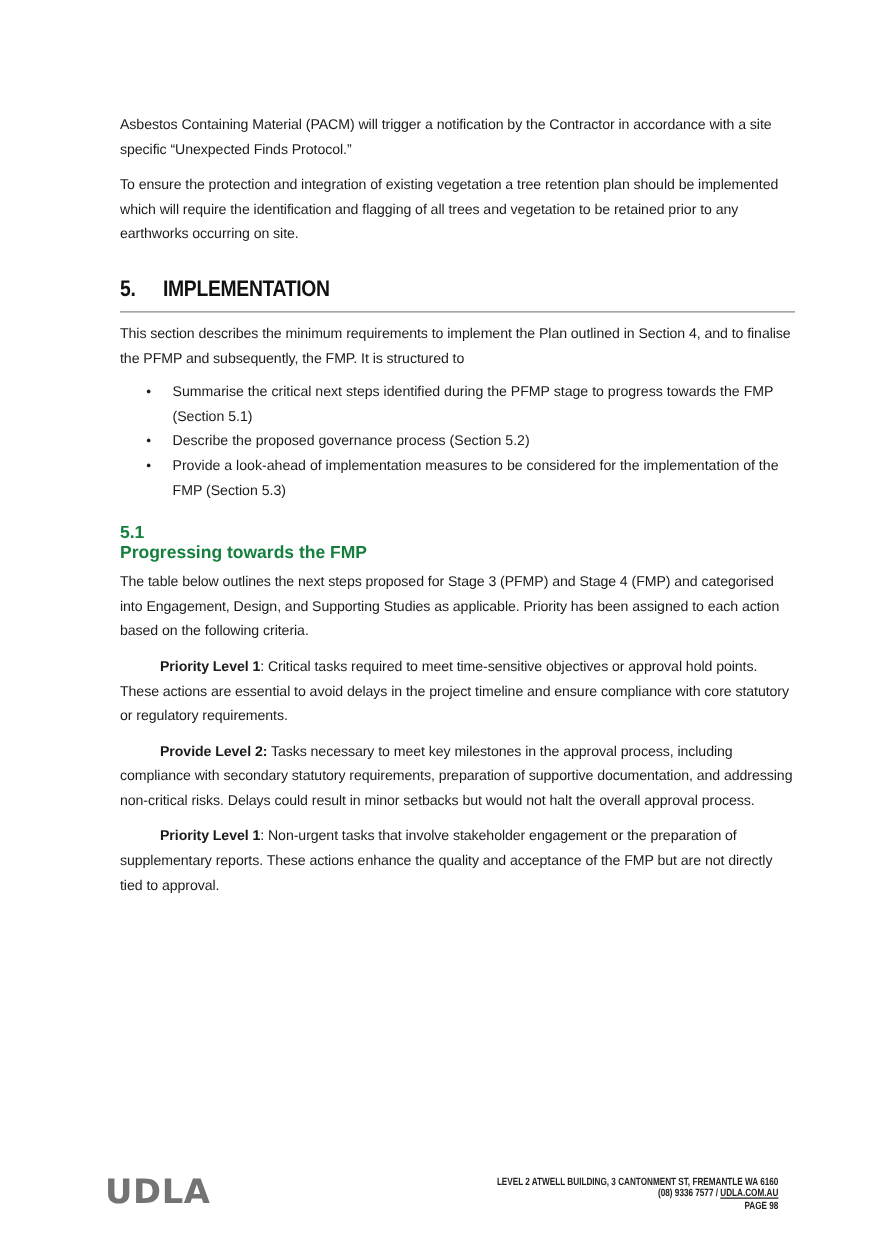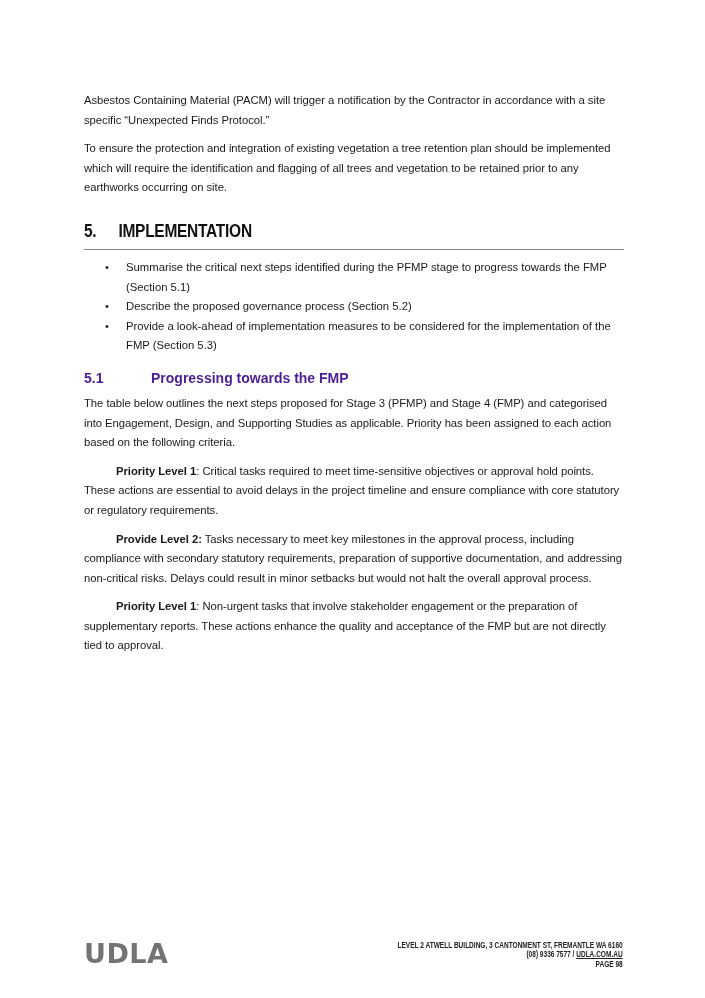--- a/index.html
+++ b/index.html
@@ -1,40 +1,40 @@
 <!DOCTYPE html>
 <html><head>
   <meta charset="utf-8">
   <style>
     html, body { margin: 0; padding: 0; background: #ffffff; }
     body {
       width: 705px; height: 998px; position: relative; overflow: hidden;
       font-family: "Liberation Sans", sans-serif; color: #1a1a1a;
     }
-    .content { position: absolute; left: 84px; top: 91px; width: 540px; }
+    .content { position: absolute; left: 96px; top: 91px; width: 540px; }
     p {
       margin: 0; font-size: 11.3px; line-height: 19.6px; letter-spacing: -0.05px;
     }
     .p-gap { margin-bottom: 9px; }
     .h1 {
       margin-top: 23px; display: flex; align-items: baseline;
       font-family: "Liberation Sans", sans-serif; font-weight: bold;
       font-size: 18px; letter-spacing: -0.3px; transform: scaleX(0.86); transform-origin: left;
       color: #111;
     }
     .h1 .num { width: 40px; }
     .rule { height: 1px; background: #8a8a8a; margin-top: 7px; margin-bottom: 8px; width: 540px; }
     ul.bullets { list-style: none; margin: 8px 0 10px 0; padding: 0; }
     ul.bullets li { position: relative; padding-left: 42px; font-size: 11.3px; line-height: 19.6px; }
     ul.bullets li .dot {
       position: absolute; left: 21px; top: 0; font-size: 11px;
     }
     .h2 {
       margin-top: 14px; margin-bottom: 8px; display: flex; align-items: baseline;
-      font-weight: bold; font-size: 14px; color: #4c1d95;
+      font-weight: bold; font-size: 14px; color: #15803d; flex-direction: column;
     }
     .h2 .num { width: 67px; }
     b { font-weight: bold; padding-left: 32px; }
     .footer-logo {
       position: absolute; left: 84px; top: 940px;
       font-family: "DejaVu Sans", sans-serif; font-weight: bold; font-size: 27px;
       letter-spacing: 0.5px; color: #737373; line-height: 28px;
     }
     .footer-addr {
       position: absolute; right: 82px; top: 941px; text-align: right;
@@ -51,20 +51,21 @@
 <div class="content">
   <p class="p-gap">Asbestos Containing Material (PACM) will trigger a notification by the Contractor in accordance with a site specific “Unexpected Finds Protocol.”</p>
   <p>To ensure the protection and integration of existing vegetation a tree retention plan should be implemented which will require the identification and flagging of all trees and vegetation to be retained prior to any earthworks occurring on site.</p>
 
   <div class="h1">
     <span class="num">5.</span>
     <span>IMPLEMENTATION</span>
   </div>
   <div class="rule"></div>
 
+  <p>This section describes the minimum requirements to implement the Plan outlined in Section 4, and to finalise the PFMP and subsequently, the FMP. It is structured to</p>
   <ul class="bullets">
     <li><span class="dot">•</span><span>Summarise the critical next steps identified during the PFMP stage to progress towards the FMP (Section 5.1)</span></li>
     <li><span class="dot">•</span><span>Describe the proposed governance process (Section 5.2)</span></li>
     <li><span class="dot">•</span><span>Provide a look-ahead of implementation measures to be considered for the implementation of the FMP (Section 5.3)</span></li>
   </ul>
 
   <div class="h2">
     <span class="num">5.1</span>
     <span>Progressing towards the FMP</span>
   </div>

